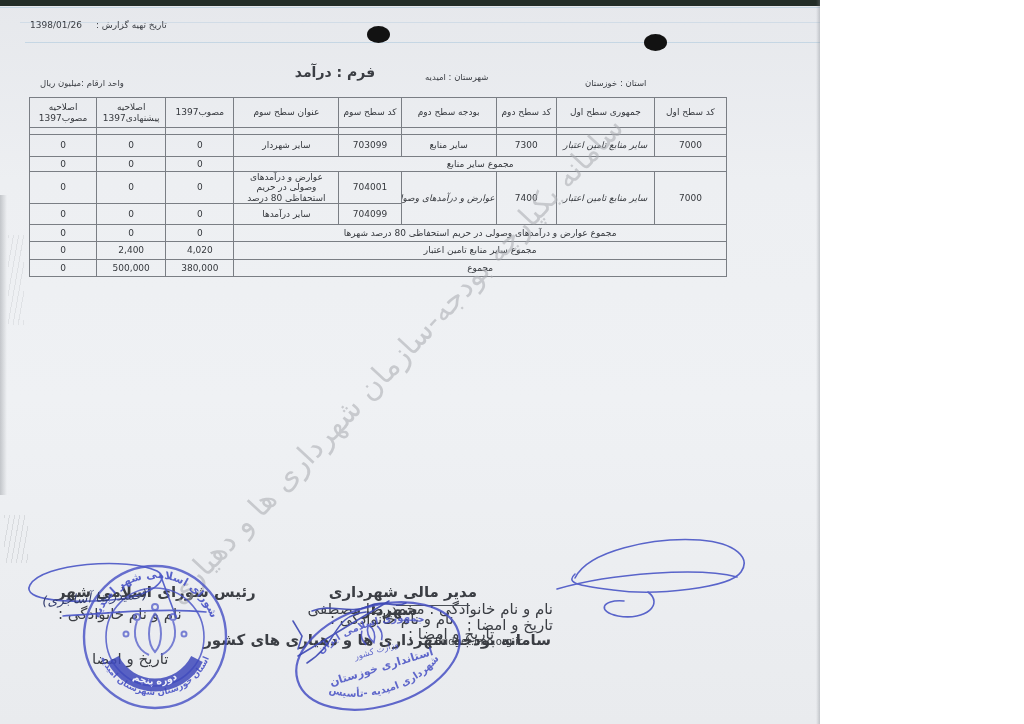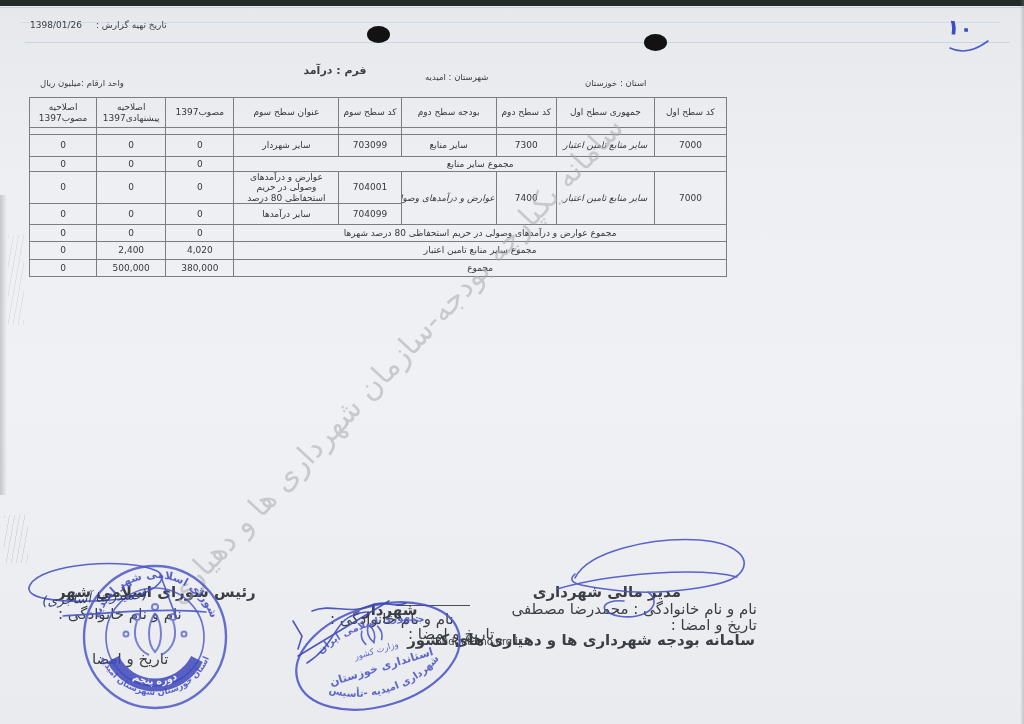--- a/index.html
+++ b/index.html
@@ -1,31 +1,31 @@
 <!DOCTYPE html>
 <html lang="fa"><head>
 <meta charset="utf-8">
 <style>
   html,body{margin:0;padding:0;}
   body{font-family:"DejaVu Sans",sans-serif;}
-  #page{position:relative;width:1024px;height:724px;overflow:hidden;
+  #page{position:relative;width:820px;height:724px;overflow:hidden;
     background:linear-gradient(180deg,#e6e8ec 0%,#edeff2 25%,#eff1f4 55%,#e9ebee 100%);color:#3b3e44;}
   .abs{position:absolute;}
   .rtl{direction:rtl;unicode-bidi:embed;}
   .b{font-weight:bold;}
   .c{text-align:center;}
   
   .topstrip{left:0;top:0;width:1024px;height:6px;background:#232d27;}
   .scanline{height:1px;background:#a9c6dd;opacity:.55;}
   .edge-r{right:0;top:0;width:4px;height:724px;background:linear-gradient(270deg,rgba(120,125,132,.35),transparent);}
   
   .smudge1{left:0;top:195;width:7px;height:300px;background:linear-gradient(90deg,rgba(130,134,140,.4),transparent);}
   .sm{background:repeating-linear-gradient(100deg,rgba(120,124,130,.25) 0 1px,transparent 1px 5px);}
   
-  .f85{font-size:8.5px;} .f10{font-size:10px;} .f11{font-size:11px;} .f13{font-size:13px;}
+  .f85{font-size:8.5px;} .f10{font-size:10px;} .f11{font-size:14px;} .f13{font-size:13px;}
   .dateline{display:flex;gap:14px;align-items:center;font-size:9px;}
   
   .dot{background:#121212;border-radius:50%;}
   .pageno{font-size:21px;color:#3b4fc0;transform:rotate(7deg);font-weight:bold;}
   
   .wm{left:395px;top:360px;transform:translate(-50%,-50%) rotate(-47deg);
       font-size:30px;letter-spacing:1px;color:#a9abb0;opacity:.55;white-space:nowrap;z-index:3;direction:rtl;}
   
   table.t{position:absolute;left:29px;top:97px;width:698px;border-collapse:collapse;table-layout:fixed;
       direction:rtl;z-index:2;font-size:9px;color:#35383d;}

